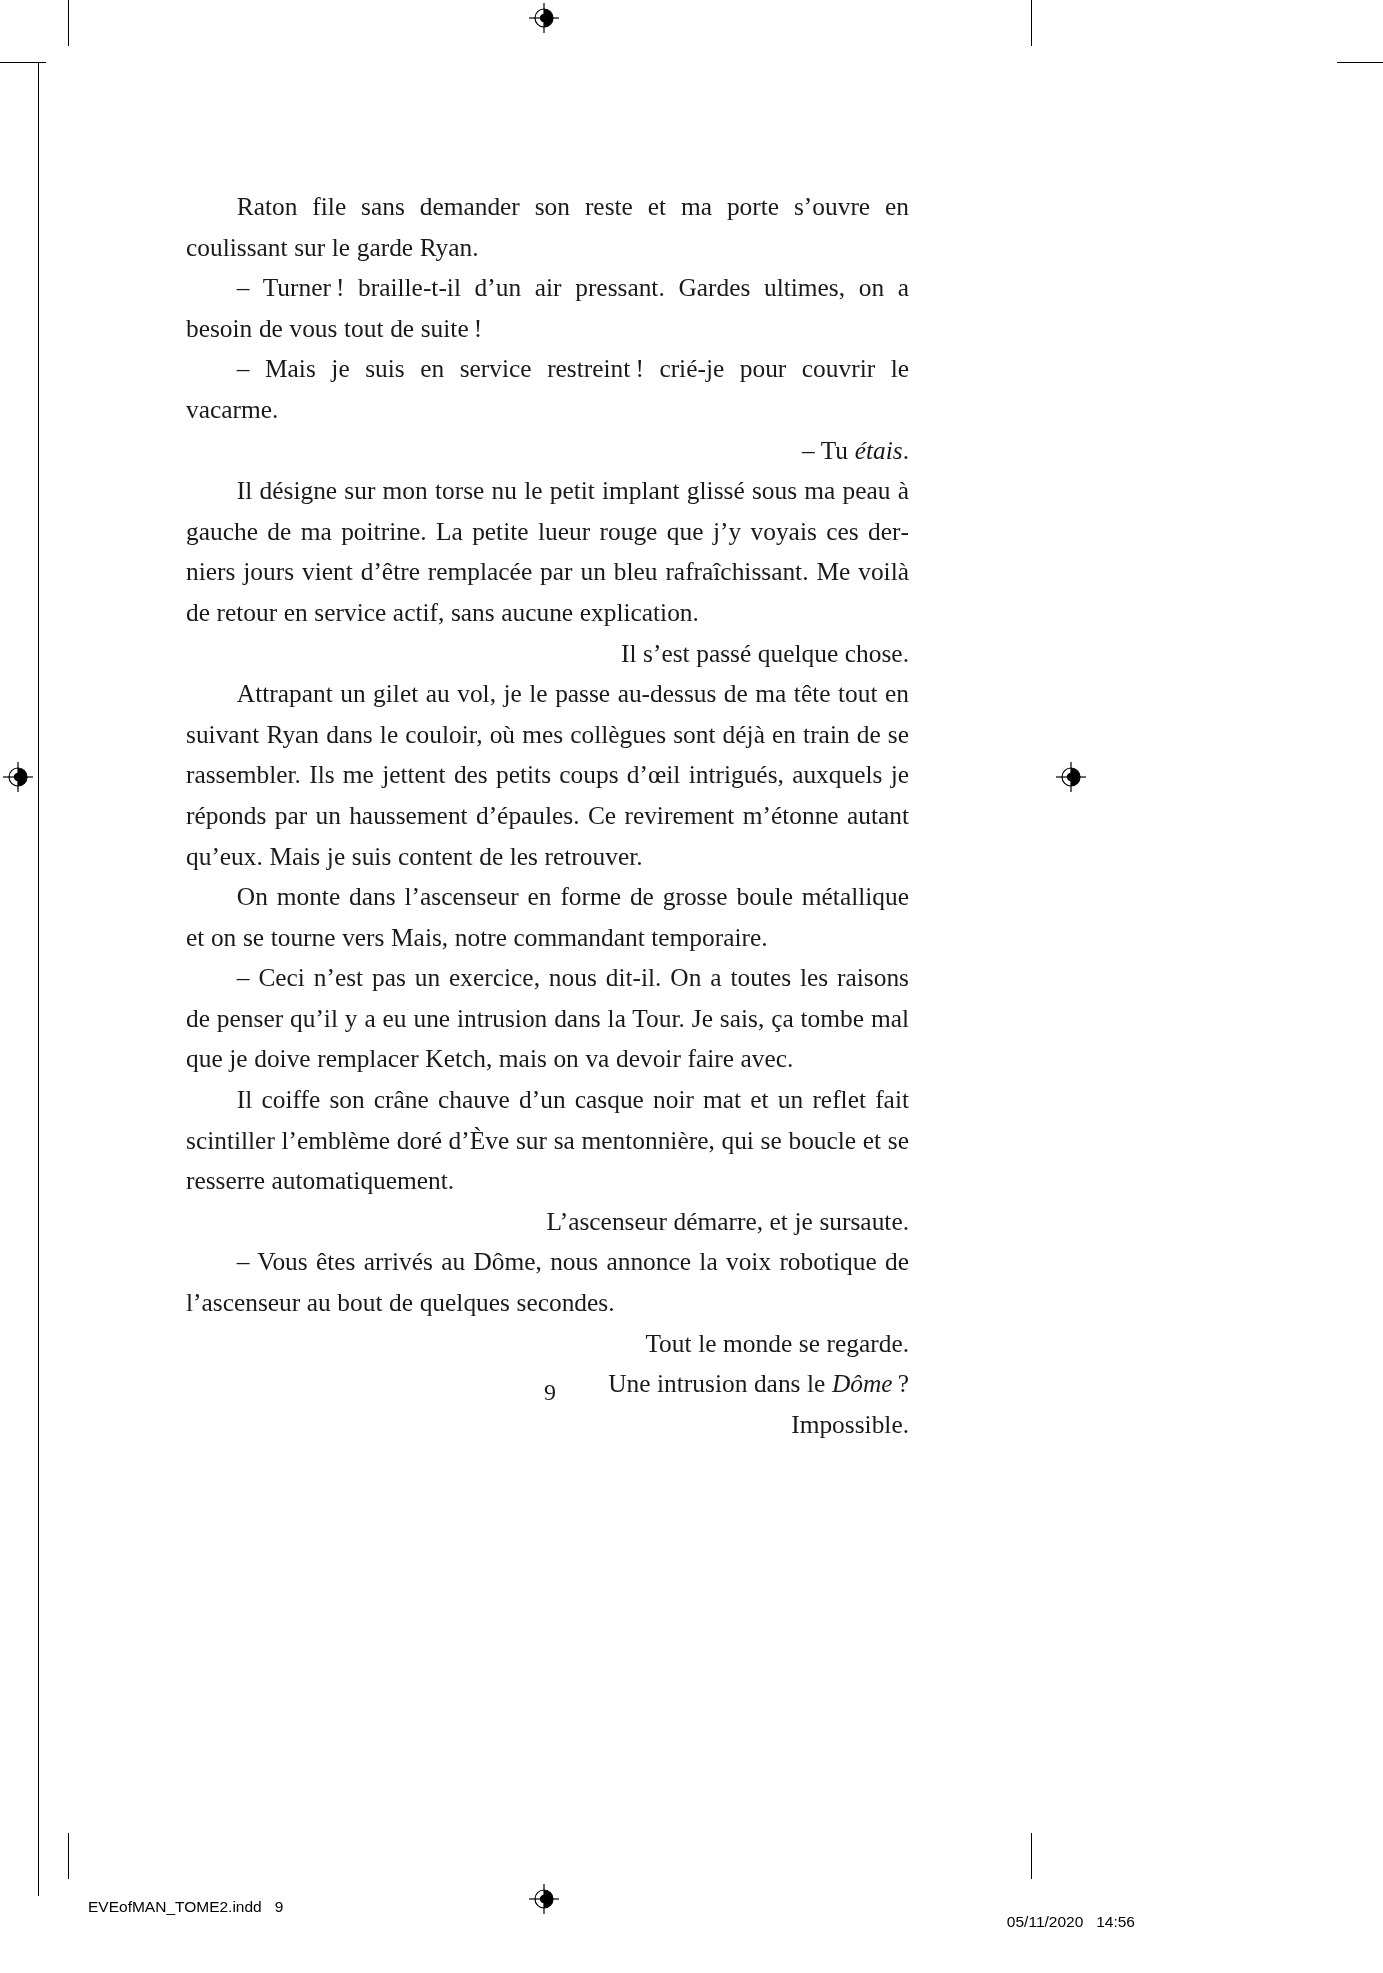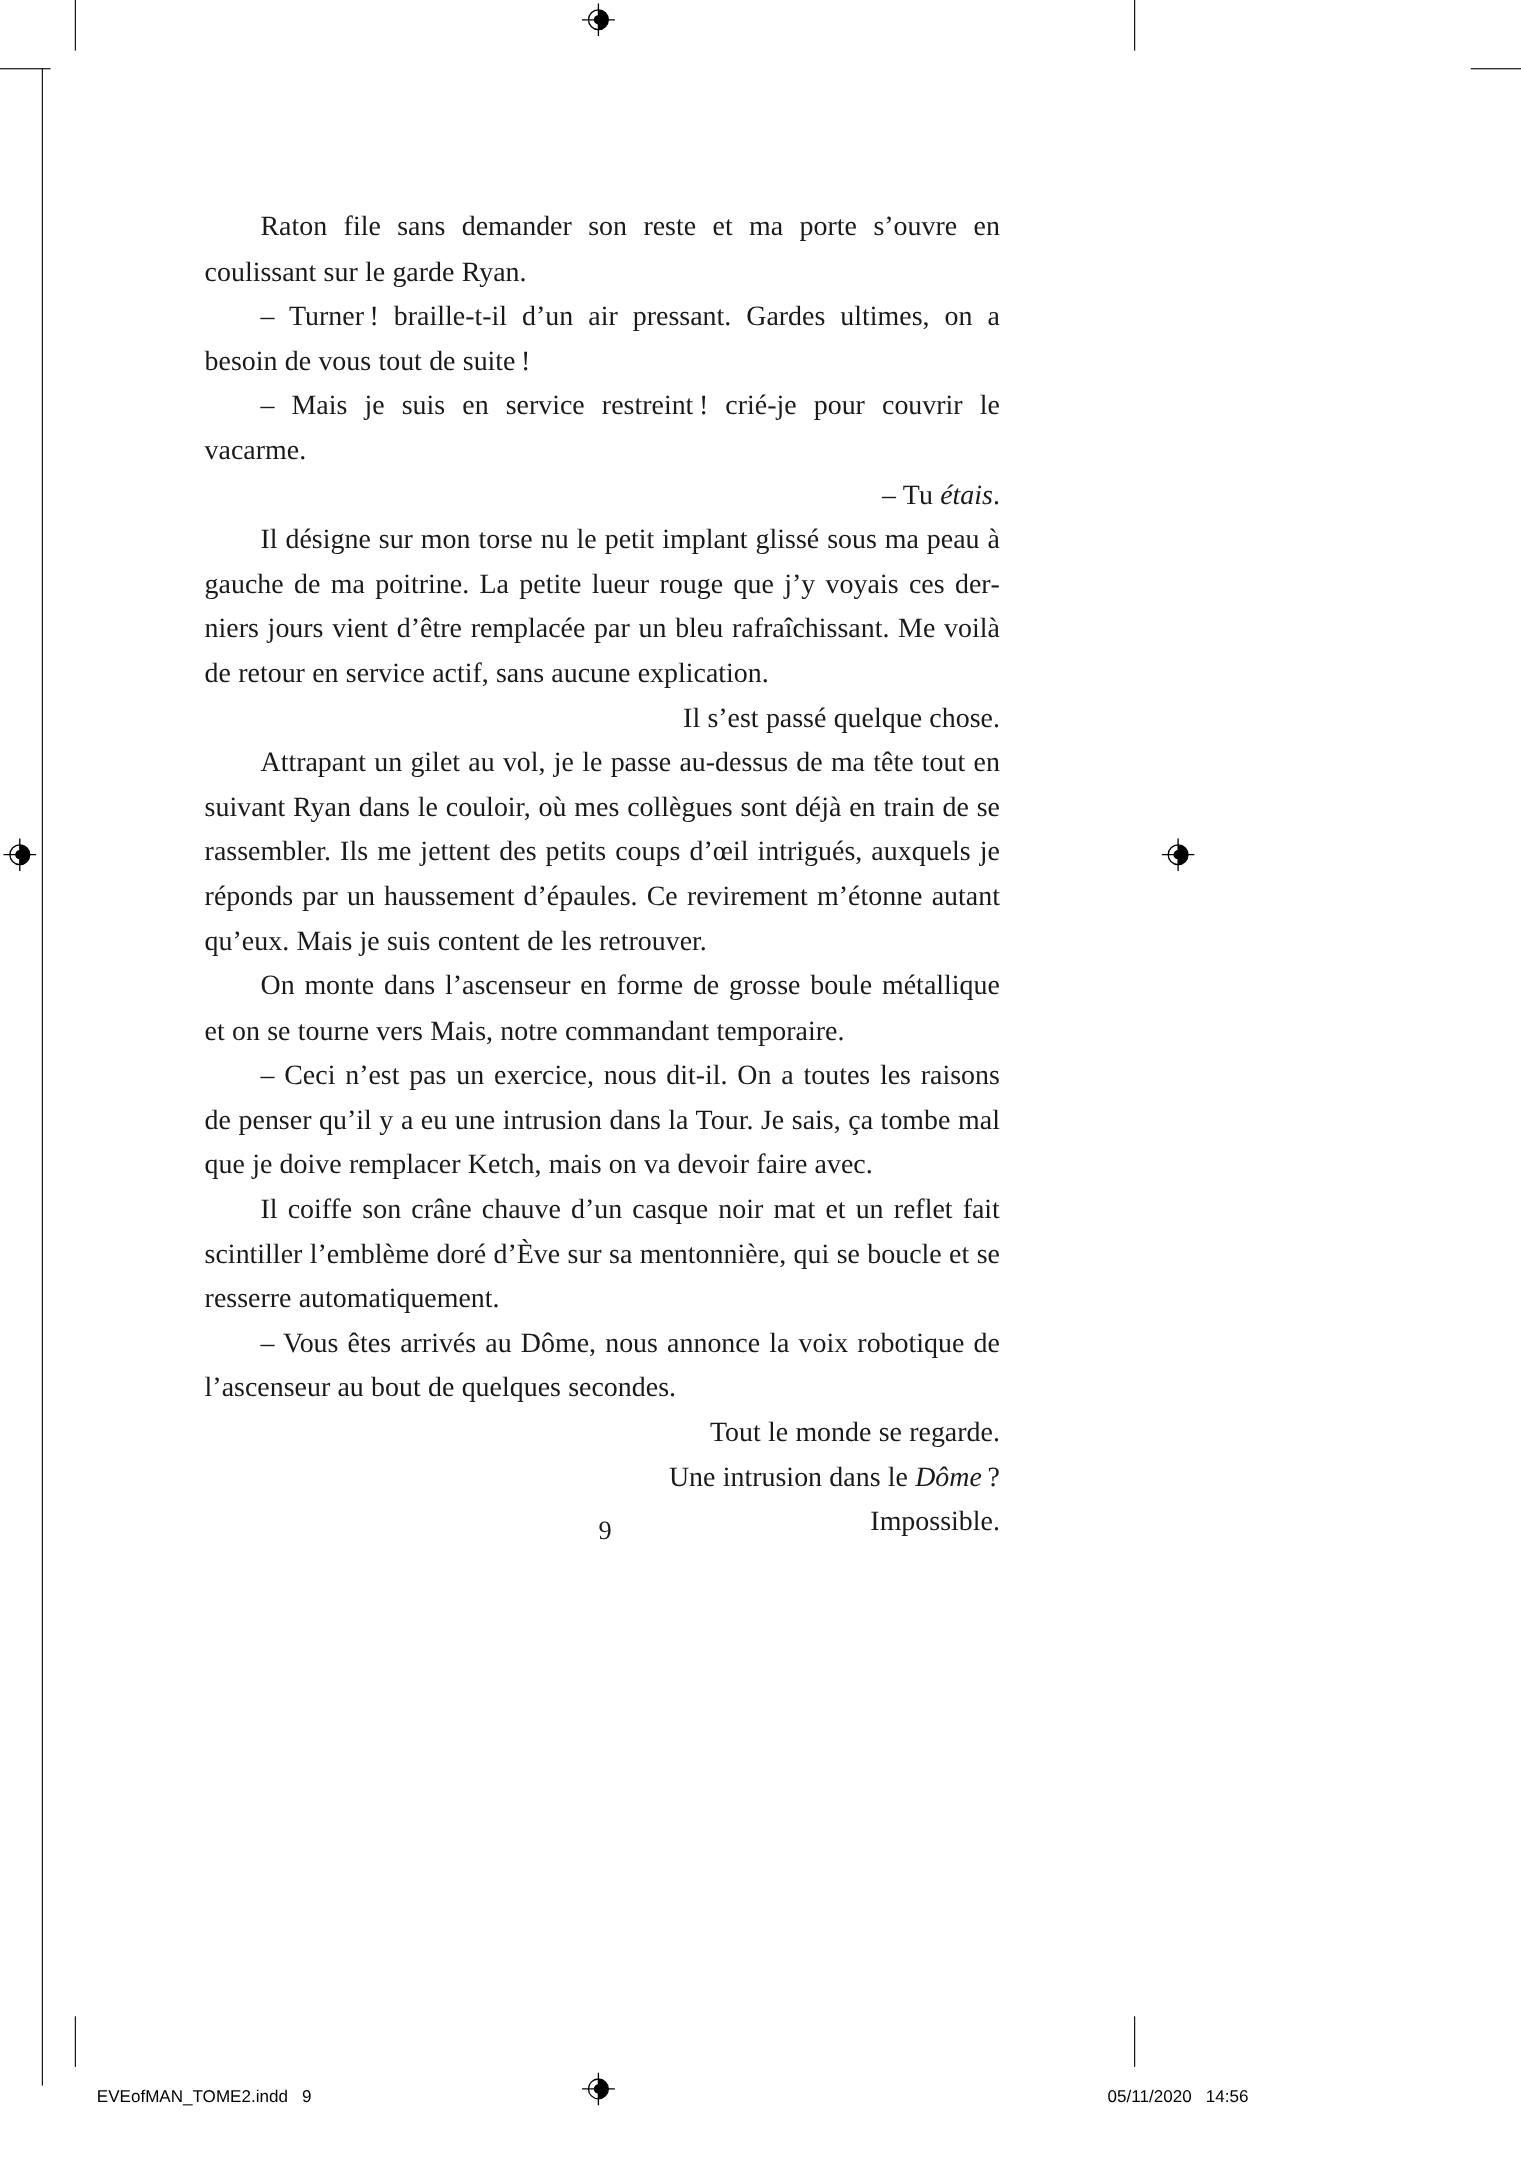--- a/index.html
+++ b/index.html
@@ -103,21 +103,21 @@
   }
   .slug-left {
     position: absolute;
     left: 88px;
     top: 0;
     white-space: pre;
   }
   .slug-right {
     position: absolute;
     right: 46px;
-    top: 0;
+    top: 15px;
     white-space: pre;
   }
 </style>
 </head>
 <body>
 
 <div class="page">
 
   <div class="crop crop-v crop-tl-v"></div>
   <div class="crop crop-v crop-tr-v"></div>
@@ -168,20 +168,21 @@
     <p class="para">Raton file sans demander son reste et ma porte s’ouvre en coulissant sur le garde Ryan.</p>
     <p class="para">– Turner ! braille-t-il d’un air pressant. Gardes ultimes, on a besoin de vous tout de suite !</p>
     <p class="para">– Mais je suis en service restreint ! crié-je pour couvrir le vacarme.</p>
     <p class="para last-left">– Tu <i>étais</i>.</p>
     <p class="para">Il désigne sur mon torse nu le petit implant glissé sous ma peau à gauche de ma poitrine. La petite lueur rouge que j’y voyais ces der­niers jours vient d’être remplacée par un bleu rafraîchissant. Me voilà de retour en service actif, sans aucune explication.</p>
     <p class="para last-left">Il s’est passé quelque chose.</p>
     <p class="para">Attrapant un gilet au vol, je le passe au-dessus de ma tête tout en suivant Ryan dans le couloir, où mes collègues sont déjà en train de se rassembler. Ils me jettent des petits coups d’œil intrigués, auxquels je réponds par un haussement d’épaules. Ce revirement m’étonne autant qu’eux. Mais je suis content de les retrouver.</p>
     <p class="para">On monte dans l’ascenseur en forme de grosse boule métallique et on se tourne vers Mais, notre commandant temporaire.</p>
     <p class="para">– Ceci n’est pas un exercice, nous dit-il. On a toutes les raisons de penser qu’il y a eu une intrusion dans la Tour. Je sais, ça tombe mal que je doive remplacer Ketch, mais on va devoir faire avec.</p>
     <p class="para">Il coiffe son crâne chauve d’un casque noir mat et un reflet fait scintiller l’emblème doré d’Ève sur sa mentonnière, qui se boucle et se resserre automatiquement.</p>
+    <p class="para last-left">L’ascenseur démarre, et je sursaute.</p>
     <p class="para">– Vous êtes arrivés au Dôme, nous annonce la voix robotique de l’ascenseur au bout de quelques secondes.</p>
     <p class="para last-left">Tout le monde se regarde.</p>
     <p class="para last-left">Une intrusion dans le <i>Dôme</i> ?</p>
     <p class="para last-left">Impossible.</p>
   </div>
 
   <div class="folio">9</div>
 
   <div class="slug">
     <span class="slug-left">EVEofMAN_TOME2.indd   9</span>

